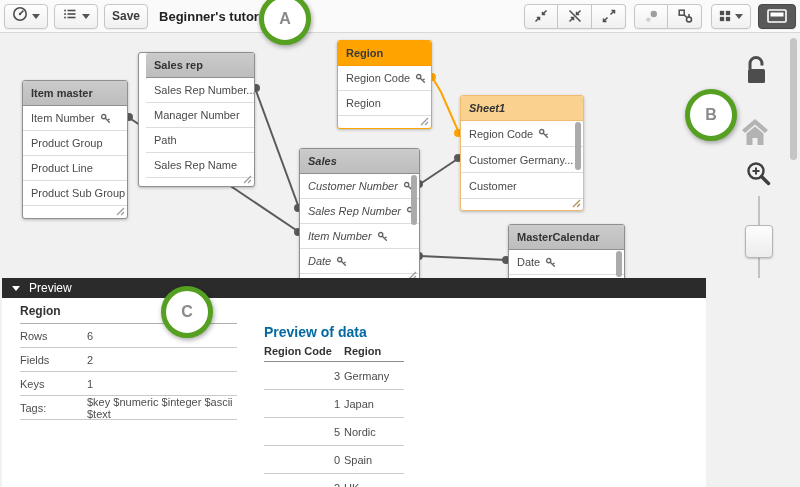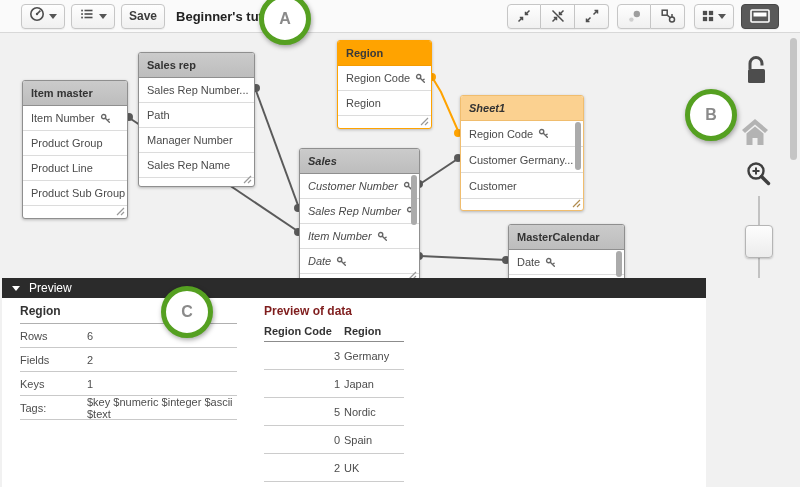--- a/index.html
+++ b/index.html
@@ -5,21 +5,21 @@
   html,body{margin:0;padding:0;}
   body{
     position:relative;width:800px;height:487px;overflow:hidden;
     font-family:"Liberation Sans",sans-serif;background:#f1f1f1;
     -webkit-font-smoothing:antialiased;
   }
   
   .toolbar{
     position:absolute;top:0;left:0;right:0;height:33px;background:#fafafa;
     border-bottom:1px solid #d8d8d8;display:flex;align-items:center;
-    padding:0 21px;z-index:30;box-sizing:border-box;
+    padding:0 4px;z-index:30;box-sizing:border-box;
   }
   .tb-btn{
     height:25px;background:linear-gradient(#fefefe,#f0f0f0);
     border:1px solid #c6c6c6;border-radius:4px;display:flex;align-items:center;
     justify-content:center;padding:0 7px;gap:4px;color:#404040;cursor:pointer;
     box-shadow:0 1px 1px rgba(0,0,0,.05);box-sizing:border-box;
   }
   .tb-btn + .tb-btn{margin-left:6px;}
   .tb-group{display:flex;margin-left:8px;}
   .tb-group .tb-btn{margin-left:0;border-radius:0;border-left-width:0;}
@@ -72,21 +72,21 @@
   
   .preview{position:absolute;left:2px;top:278px;width:704px;height:209px;z-index:20;}
   .preview-bar{height:20px;background:#2b2b2b;color:#fff;display:flex;align-items:center;gap:9px;padding:0 10px;font-size:12px;cursor:pointer;}
   .pv-caret{width:0;height:0;border-left:4px solid transparent;border-right:4px solid transparent;border-top:5px solid #fff;}
   .preview-body{position:absolute;left:0;right:0;top:20px;bottom:0;background:#fff;}
   .pv-details{position:absolute;left:18px;top:6px;width:217px;font-size:11px;color:#4d4d4d;}
   .pv-title{font-weight:bold;font-size:12px;color:#333;padding-bottom:5px;border-bottom:1px solid #b0b0b0;}
   .pv-row{display:flex;align-items:center;height:23px;border-bottom:1px solid #c9c9c9;}
   .pv-label{width:67px;flex:none;}
   .pv-data{position:absolute;left:262px;top:6px;width:140px;font-size:11px;color:#4d4d4d;}
-  .pv-data-title{font-weight:bold;font-size:12px;color:#7f1d1d;height:21px;}
+  .pv-data-title{font-weight:bold;font-size:14px;color:#0369a1;height:21px;margin-top:20px;}
   .pv-th{display:flex;align-items:flex-start;border-bottom:1px solid #8c8c8c;padding-bottom:4px;font-weight:bold;color:#333;}
   .pv-dr{display:flex;align-items:center;height:27px;border-bottom:1px solid #ccc;}
   .pv-col1{width:76px;flex:none;}
   .pv-dr .pv-col1{text-align:right;}
   .pv-col2{padding-left:4px;}
   
   .callout{
     position:absolute;width:42px;height:42px;border-radius:50%;background:#fff;
     border:5px solid #55a021;color:#8a8a8a;font-weight:bold;font-size:16px;
     display:flex;align-items:center;justify-content:center;z-index:40;
@@ -140,30 +140,30 @@
     <div class="dm-row">
         <span>Product Sub Group</span>
       </div>
     <div class="dm-footer">
         <span class="resize-handle"><svg width="9" height="9" viewBox="0 0 9 9">
             <path d="M1 8 L8 1 M5 8 L8 5" stroke="#999" stroke-width="1.2"></path>
           </svg></span>
       </div>
   </div>
 
-  <div class="dm-table" style="left:138px;top:52px;width:117px;">
+  <div class="dm-table" style="left:138px;top:52px;width:117px;padding-left:7px;">
     <div class="dm-header">Sales rep</div>
     <div class="dm-row">
         <span>Sales Rep Number...</span>
       </div>
     <div class="dm-row">
+        <span>Manager Number</span>
+      </div>
+    <div class="dm-row">
         <span>Path</span>
-      </div>
-    <div class="dm-row">
-        <span>Manager Number</span>
       </div>
     <div class="dm-row">
         <span>Sales Rep Name</span>
       </div>
     <div class="dm-footer small">
         <span class="resize-handle"><svg width="9" height="9" viewBox="0 0 9 9">
             <path d="M1 8 L8 1 M5 8 L8 5" stroke="#999" stroke-width="1.2"></path>
           </svg></span>
       </div>
   </div>

